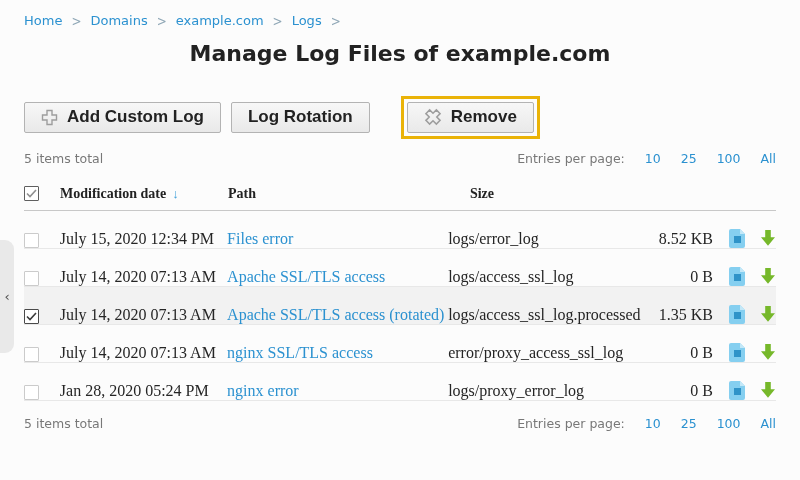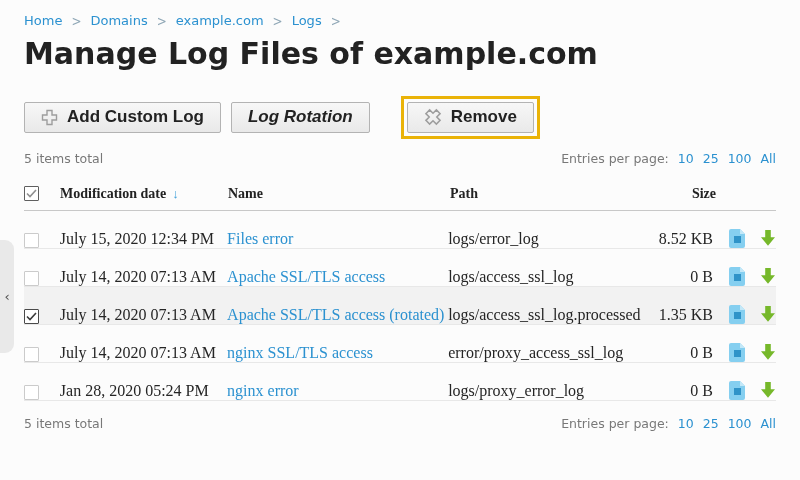--- a/index.html
+++ b/index.html
@@ -13,39 +13,39 @@
     overflow: hidden;
   }
   .content { padding: 0 24px; }
 
   
   .breadcrumb { padding-top: 13px; font-size: 13px; display: flex; align-items: center; gap: 9px; }
   .breadcrumb .bc-link { color: #2b91d0; text-decoration: none; cursor: pointer; }
   .breadcrumb .sep { color: #8fa7b6; font-size: 12px; transform: scaleY(1.15); }
 
   
-  h1.page-title { font-size: 30px; line-height: 34px; margin: 9px 0 0 0; font-weight: 700; color: #222; }
+  h1.page-title { font-size: 22px; line-height: 34px; margin: 9px 0 0 0; font-weight: 700; color: #222; text-align: center; }
 
   
   .toolbar { margin-top: 25px; display: flex; align-items: center; height: 42px; }
   .btn {
     display: inline-flex; align-items: center; gap: 9px;
     height: 31px; padding: 0 16px;
     background: linear-gradient(#f7f7f7, #e9e9e9);
     border: 1px solid #b3b3b3; border-radius: 2px;
     font-size: 17px; font-weight: 700; color: #222;
     cursor: pointer; white-space: nowrap;
   }
-  .btn-gap { margin-left: 10px; font-style: italic; }
+  .btn-gap { margin-left: 10px; }
   .remove-annotation { margin-left: 31px; border: 3px solid #eab308; padding: 3px; }
   .btn .icon svg { display: block; }
 
   
   .info-bar { margin-top: 13px; display: flex; justify-content: space-between; align-items: center; font-size: 12.5px; color: #787878; }
-  .entries span.opt { color: #2b91d0; margin-left: 9px; cursor: pointer; }
+  .entries span.opt { color: #2b91d0; margin-left: 20px; cursor: pointer; }
 
   
   .table { margin-top: 11px; font-family: Liberation Serif, serif; }
   .thead {
     display: flex; align-items: center; height: 34px;
     border-bottom: 1px solid #c8c8c8;
     font-size: 14px; font-weight: 600; color: #222;
   }
   .row {
     display: flex; align-items: flex-end; height: 38px;
@@ -148,21 +148,20 @@
       <div class="col-check">
         <div class="checkbox header-cb checked">
           <svg class="check" width="11" height="9" viewBox="0 0 11 9">
               <path d="M1 4.5 L4 7.5 L10 1" stroke="currentColor" stroke-width="1.6" fill="none"></path>
             </svg>
         </div>
       </div>
       <div class="col-date sortable">
         <span>Modification date</span><span class="sort-arrow">↓</span>
       </div>
-      <div class="col-name sortable">Name</div>
       <div class="col-path sortable">Path</div>
       <div class="col-size sortable">Size</div>
       <div class="col-icons"></div>
     </div>
 
     <div class="row">
       <div class="col-check">
           <div class="checkbox"></div>
         </div>
       <div class="col-date">July 15, 2020 12:34 PM</div>

